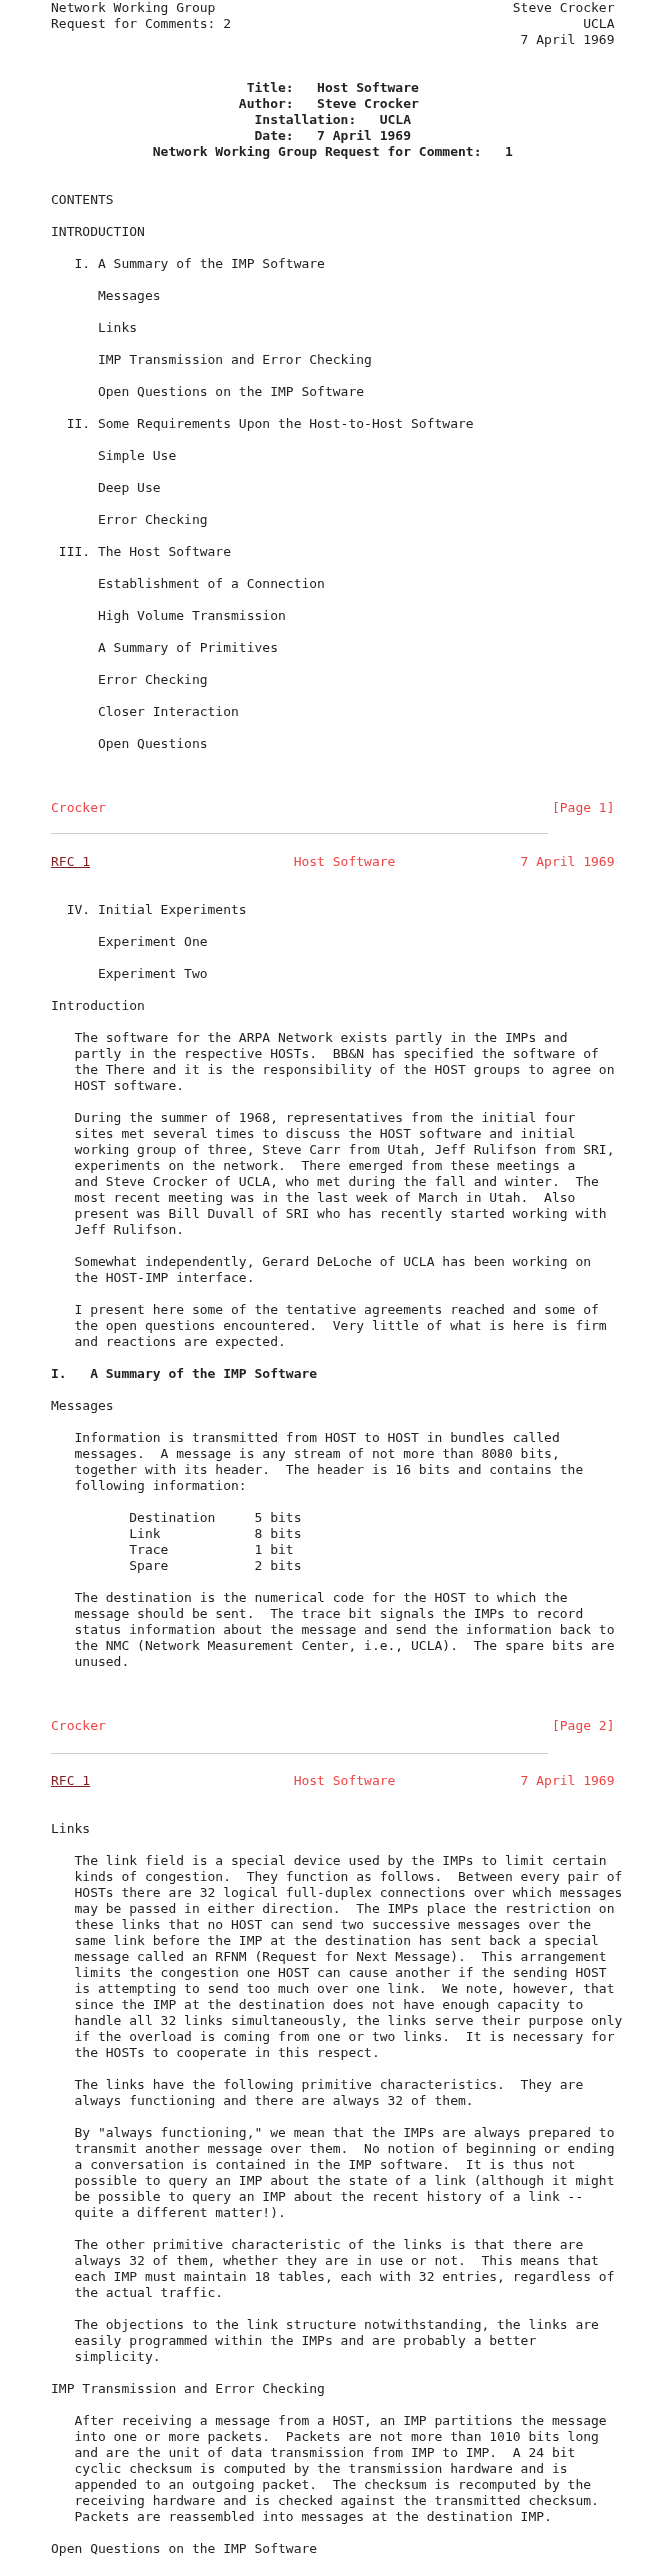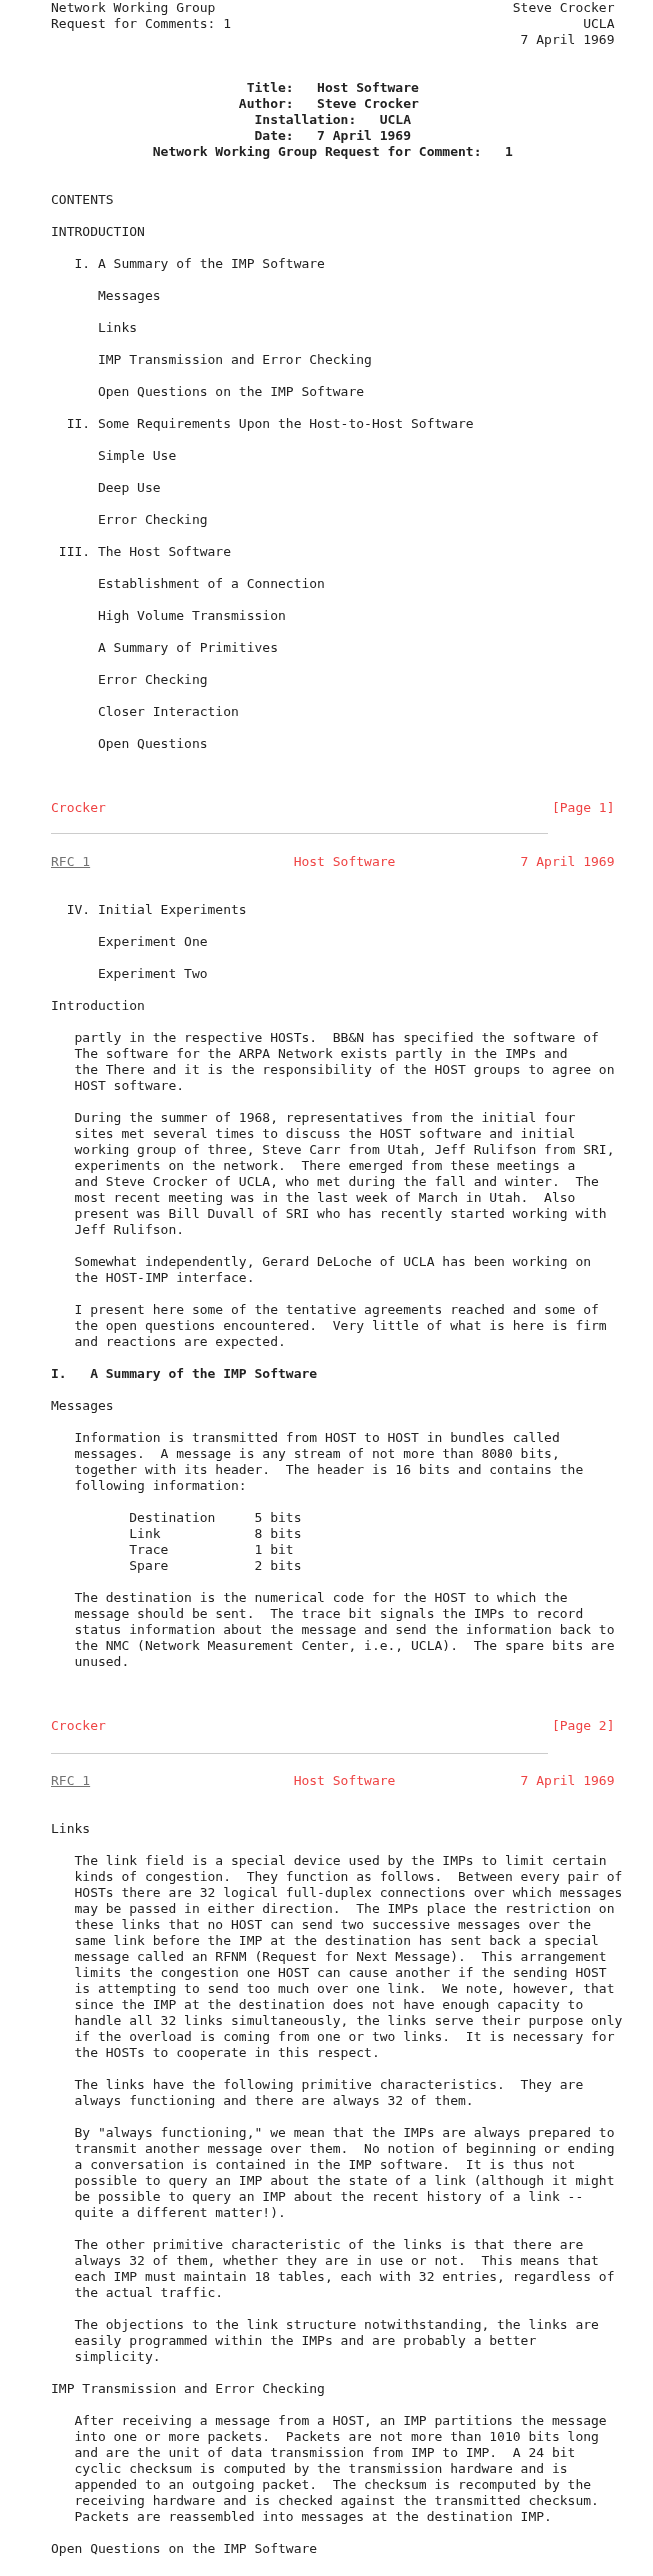--- a/index.html
+++ b/index.html
@@ -41,30 +41,30 @@
     margin: 0;
     border: none;
     border-top: 0.9px solid #cccccc;
     height: 0;
   }
   #hr1 { top: 833px; }
   #hr2 { top: 1753px; }
   .bold { font-weight: bold; text-align: center; }
   .muted { color: #ef4444; }
   a.rfclink {
-    color: #737373;
+    color: #7f1d1d;
     cursor: pointer;
   }
 </style>
 </head>
 <body>
 
 <div class="doc">
   <pre class="page" id="page1"><span>Network Working Group                                      Steve Crocker
-</span><span>Request for Comments: 1                                             UCLA
+</span><span>Request for Comments: 2                                             UCLA
 </span><span>                                                            7 April 1969
 </span><span>
 </span><span>
 </span><span class="bold">                         Title:   Host Software
 </span><span class="bold">                        Author:   Steve Crocker
 </span><span class="bold">                          Installation:   UCLA
 </span><span class="bold">                          Date:   7 April 1969
 </span><span class="bold">             Network Working Group Request for Comment:   1
 </span><span>
 </span><span>
@@ -113,22 +113,22 @@
 </span><span>
 </span><span>
 </span><span>  IV. Initial Experiments
 </span><span>
 </span><span>      Experiment One
 </span><span>
 </span><span>      Experiment Two
 </span><span>
 </span><span>Introduction
 </span><span>
+</span><span>   The software for the ARPA Network exists partly in the IMPs and
 </span><span>   partly in the respective HOSTs.  BB&amp;N has specified the software of
-</span><span>   The software for the ARPA Network exists partly in the IMPs and
 </span><span>   the There and it is the responsibility of the HOST groups to agree on
 </span><span>   HOST software.
 </span><span>
 </span><span>   During the summer of 1968, representatives from the initial four
 </span><span>   sites met several times to discuss the HOST software and initial
 </span><span>   working group of three, Steve Carr from Utah, Jeff Rulifson from SRI,
 </span><span>   experiments on the network.  There emerged from these meetings a
 </span><span>   and Steve Crocker of UCLA, who met during the fall and winter.  The
 </span><span>   most recent meeting was in the last week of March in Utah.  Also
 </span><span>   present was Bill Duvall of SRI who has recently started working with

